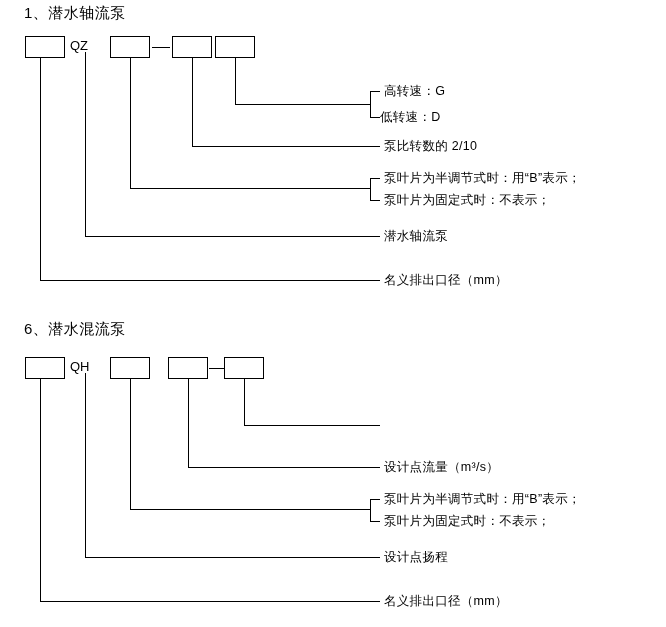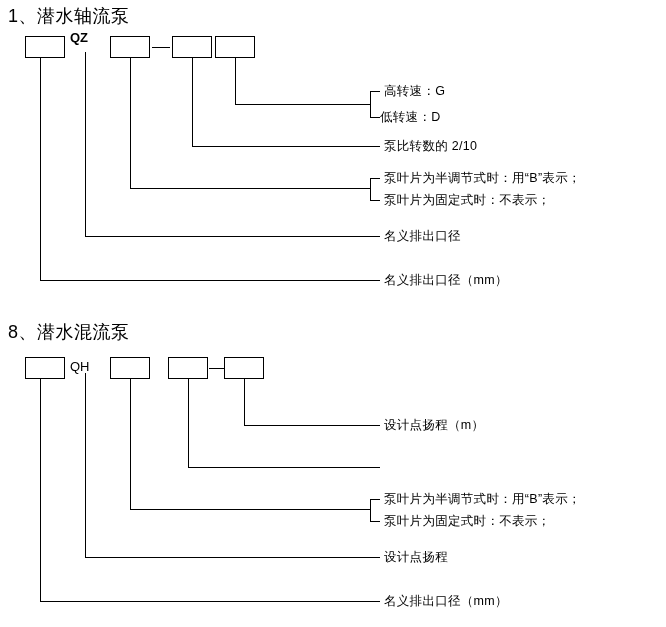--- a/index.html
+++ b/index.html
@@ -13,24 +13,25 @@
   }
   #page {
     position: relative;
     width: 666px;
     height: 627px;
     overflow: hidden;
     background: #ffffff;
   }
   .section-title {
     position: absolute;
-    font-size: 18px;
+    font-size: 15px;
     letter-spacing: 0.5px;
     white-space: nowrap;
     color: #000;
+    margin-left: 16px;
   }
   .box {
     position: absolute;
     border: 1px solid #000;
     background: #ffffff;
     box-sizing: border-box;
   }
   .code-label {
     position: absolute;
     font-size: 13px;
@@ -61,21 +62,21 @@
   }
 </style>
 </head>
 <body>
 
 <div id="page">
 
   <div class="section-title" style="left:8px; top:4px;">1、潜水轴流泵</div>
 
   <div class="box" style="left:25px; top:36px; width:40px; height:22px;"></div>
-  <div class="code-label" style="left:70px; top:30px;font-weight:bold;">QZ</div>
+  <div class="code-label" style="left:70px; top:38px;">QZ</div>
   <div class="box" style="left:110px; top:36px; width:40px; height:22px;"></div>
   <div class="dash" style="left:152px; top:47px; width:18px;"></div>
   <div class="box" style="left:172px; top:36px; width:40px; height:22px;"></div>
   <div class="box" style="left:215px; top:36px; width:40px; height:22px;"></div>
 
   <div class="vline" style="left:235px; top:58px; height:46px;"></div>
   <div class="hline" style="left:235px; top:104px; width:135px;"></div>
   <div class="vline" style="left:370px; top:91px; height:26px;"></div>
   <div class="hline" style="left:370px; top:91px; width:10px;"></div>
   <div class="hline" style="left:370px; top:117px; width:10px;"></div>
@@ -89,41 +90,41 @@
   <div class="vline" style="left:130px; top:58px; height:130px;"></div>
   <div class="hline" style="left:130px; top:188px; width:240px;"></div>
   <div class="vline" style="left:370px; top:178px; height:22px;"></div>
   <div class="hline" style="left:370px; top:178px; width:10px;"></div>
   <div class="hline" style="left:370px; top:200px; width:10px;"></div>
   <div class="anno" style="left:384px; top:170px;">泵叶片为半调节式时：用“B”表示；</div>
   <div class="anno" style="left:384px; top:192px;">泵叶片为固定式时：不表示；</div>
 
   <div class="vline" style="left:85px; top:52px; height:184px;"></div>
   <div class="hline" style="left:85px; top:236px; width:295px;"></div>
-  <div class="anno" style="left:384px; top:228px;">名义排出口径</div>
+  <div class="anno" style="left:384px; top:228px;">潜水轴流泵</div>
 
   <div class="vline" style="left:40px; top:58px; height:222px;"></div>
   <div class="hline" style="left:40px; top:280px; width:340px;"></div>
   <div class="anno" style="left:384px; top:272px;">名义排出口径（mm）</div>
 
-  <div class="section-title" style="left:8px; top:320px;">8、潜水混流泵</div>
+  <div class="section-title" style="left:8px; top:320px;">6、潜水混流泵</div>
 
   <div class="box" style="left:25px; top:357px; width:40px; height:22px;"></div>
   <div class="code-label" style="left:70px; top:359px;">QH</div>
   <div class="box" style="left:110px; top:357px; width:40px; height:22px;"></div>
   <div class="box" style="left:168px; top:357px; width:40px; height:22px;"></div>
   <div class="dash" style="left:209px; top:368px; width:15px;"></div>
   <div class="box" style="left:224px; top:357px; width:40px; height:22px;"></div>
 
   <div class="vline" style="left:244px; top:379px; height:46px;"></div>
   <div class="hline" style="left:244px; top:425px; width:136px;"></div>
-  <div class="anno" style="left:384px; top:417px;">设计点扬程（m）</div>
 
   <div class="vline" style="left:188px; top:379px; height:88px;"></div>
   <div class="hline" style="left:188px; top:467px; width:192px;"></div>
+  <div class="anno" style="left:384px; top:459px;">设计点流量（m³/s）</div>
 
   <div class="vline" style="left:130px; top:379px; height:130px;"></div>
   <div class="hline" style="left:130px; top:509px; width:240px;"></div>
   <div class="vline" style="left:370px; top:499px; height:22px;"></div>
   <div class="hline" style="left:370px; top:499px; width:10px;"></div>
   <div class="hline" style="left:370px; top:521px; width:10px;"></div>
   <div class="anno" style="left:384px; top:491px;">泵叶片为半调节式时：用“B”表示；</div>
   <div class="anno" style="left:384px; top:513px;">泵叶片为固定式时：不表示；</div>
 
   <div class="vline" style="left:85px; top:373px; height:184px;"></div>

